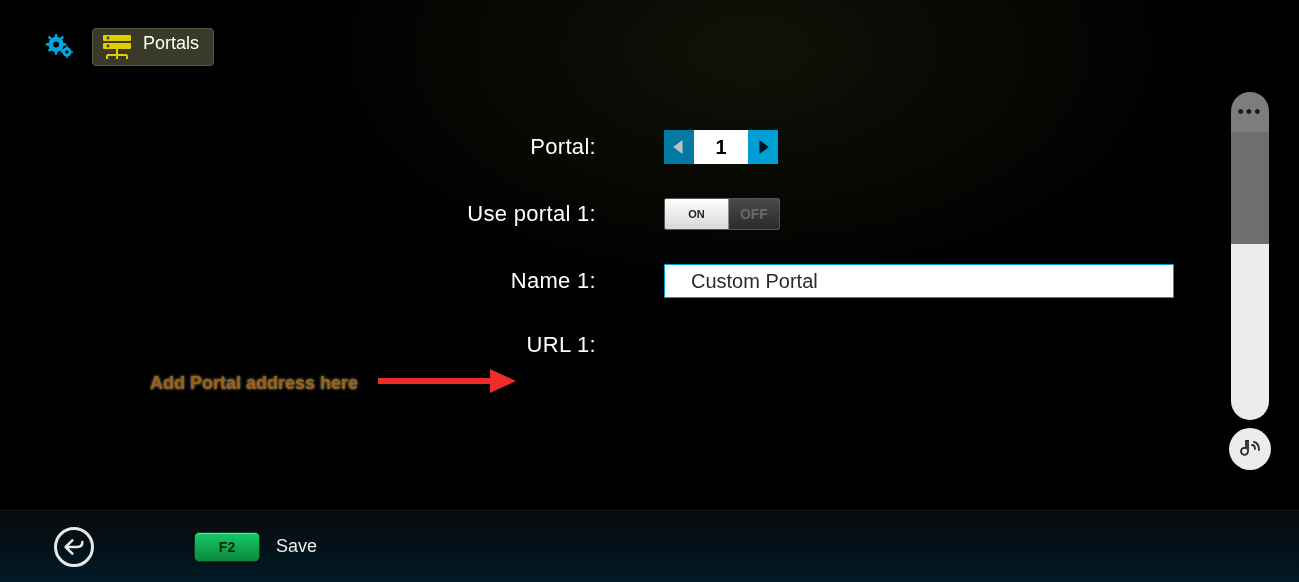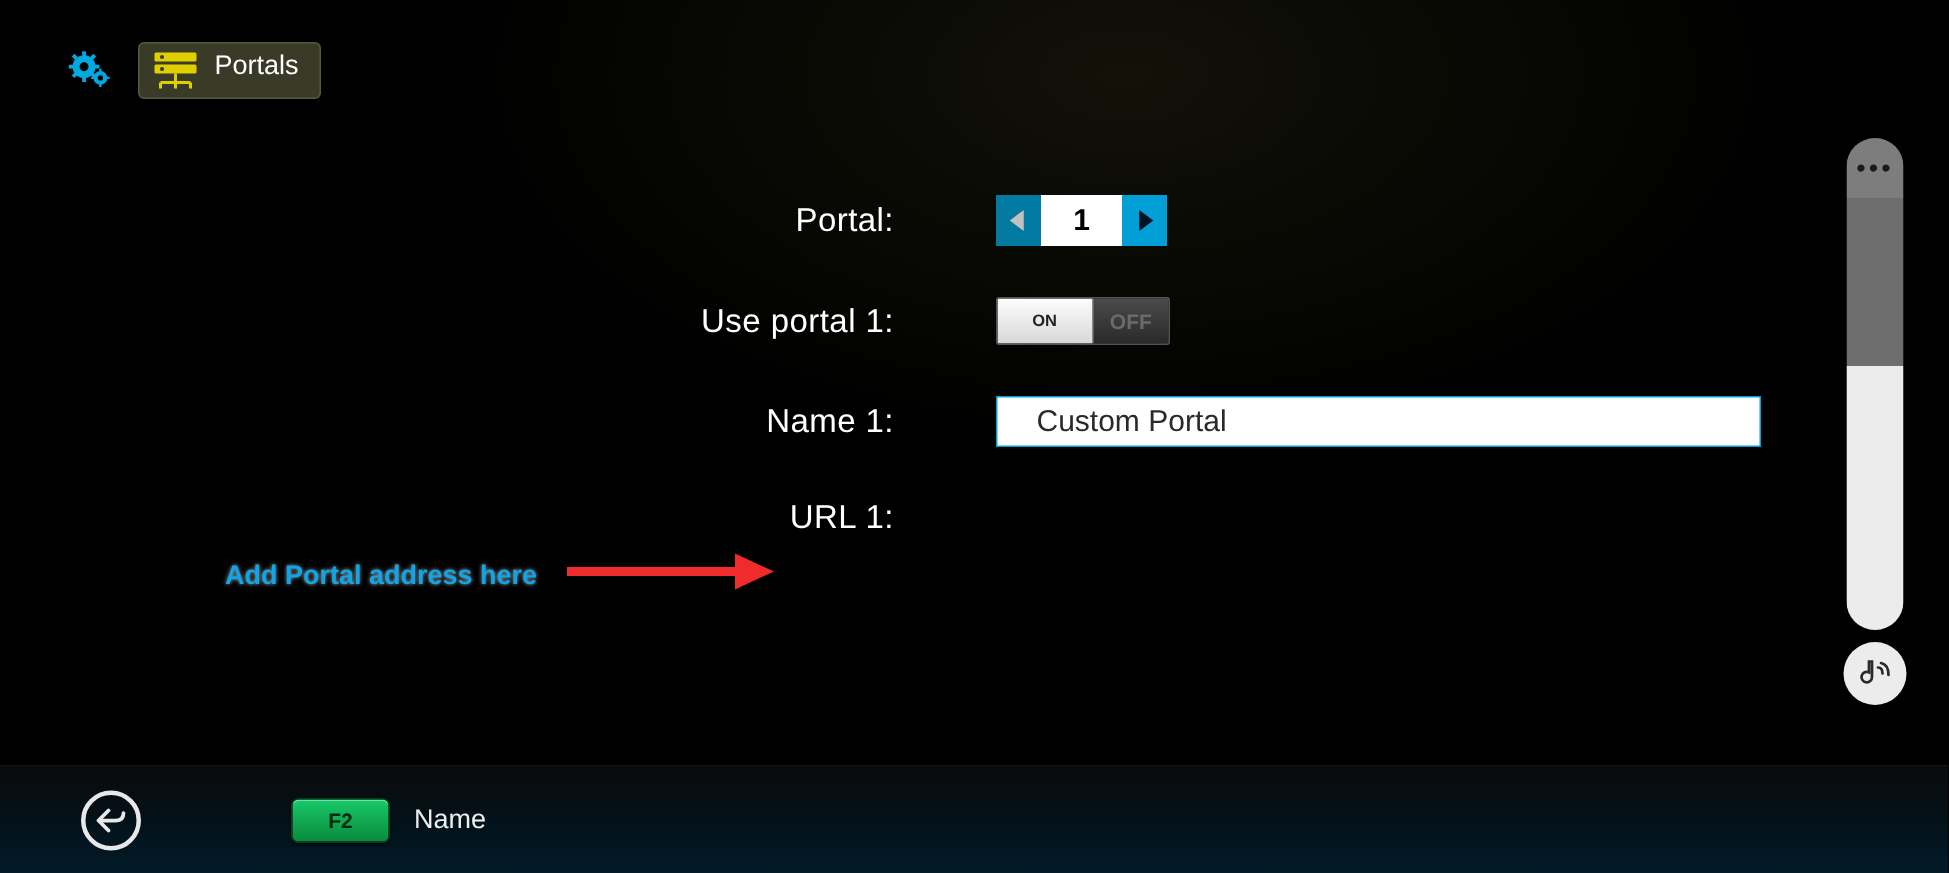--- a/index.html
+++ b/index.html
@@ -134,21 +134,21 @@
     border-radius: 3px;
   }
   .anno-url-wrap {
     position: absolute;
     top: 367px;
     left: 150px;
     display: flex;
     align-items: center;
   }
   .anno-url-text {
-    color: #0ea5e9;
+    color: #a16207;
     font-size: 18px;
     font-weight: 600;
     text-shadow: 0 0 3px rgba(255,255,255,0.6);
     margin-right: 18px;
     white-space: nowrap;
   }
   .anno-arrow svg { width: 140px; height: 28px; }
 
   
   .right-bar {
@@ -346,15 +346,15 @@
 
 <div class="footer">
   <div class="back-btn">
     <svg viewBox="0 0 24 20">
       <path d="M10 2 L2 10 L10 18" fill="none" stroke="#e8e8e8" stroke-width="3" stroke-linecap="round" stroke-linejoin="round"></path>
       <path d="M3 10 H16 q6 0 6 -6" fill="none" stroke="#e8e8e8" stroke-width="3" stroke-linecap="round"></path>
     </svg>
   </div>
   <div class="save-group">
     <div class="f2-key">F2</div>
-    <div class="save-label">Name</div>
+    <div class="save-label">Save</div>
   </div>
 </div>
 
 </body></html>

